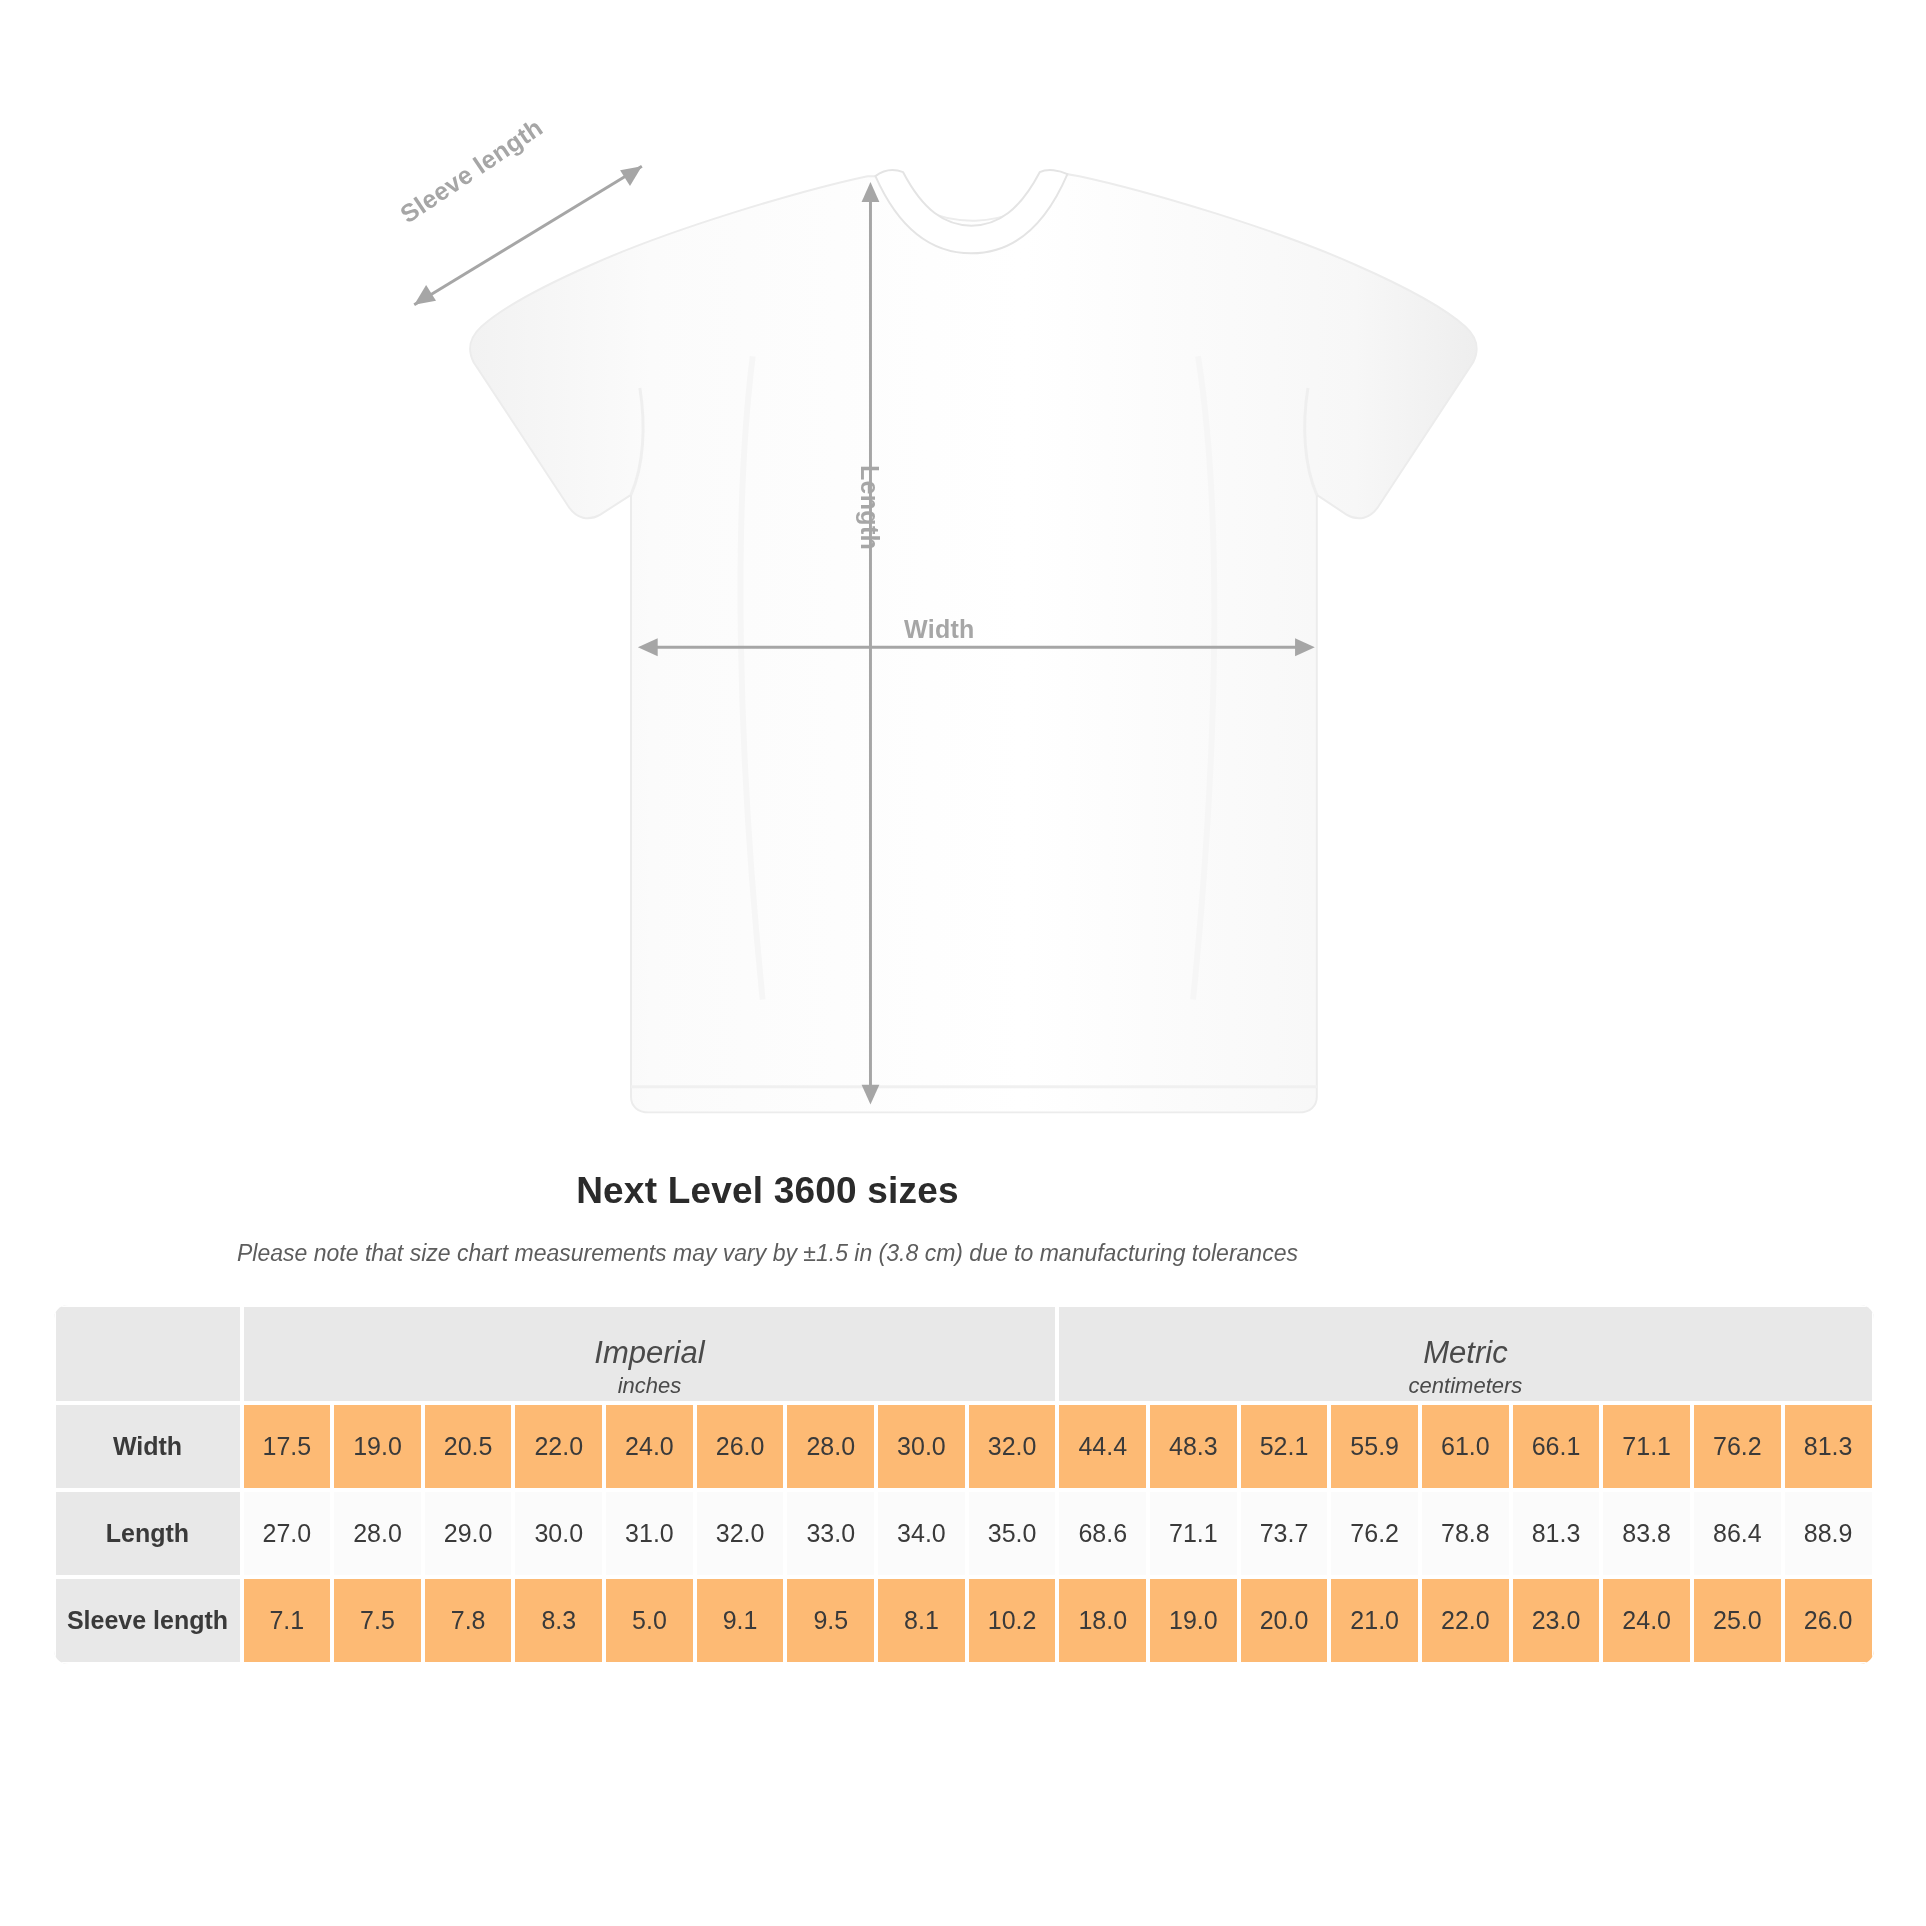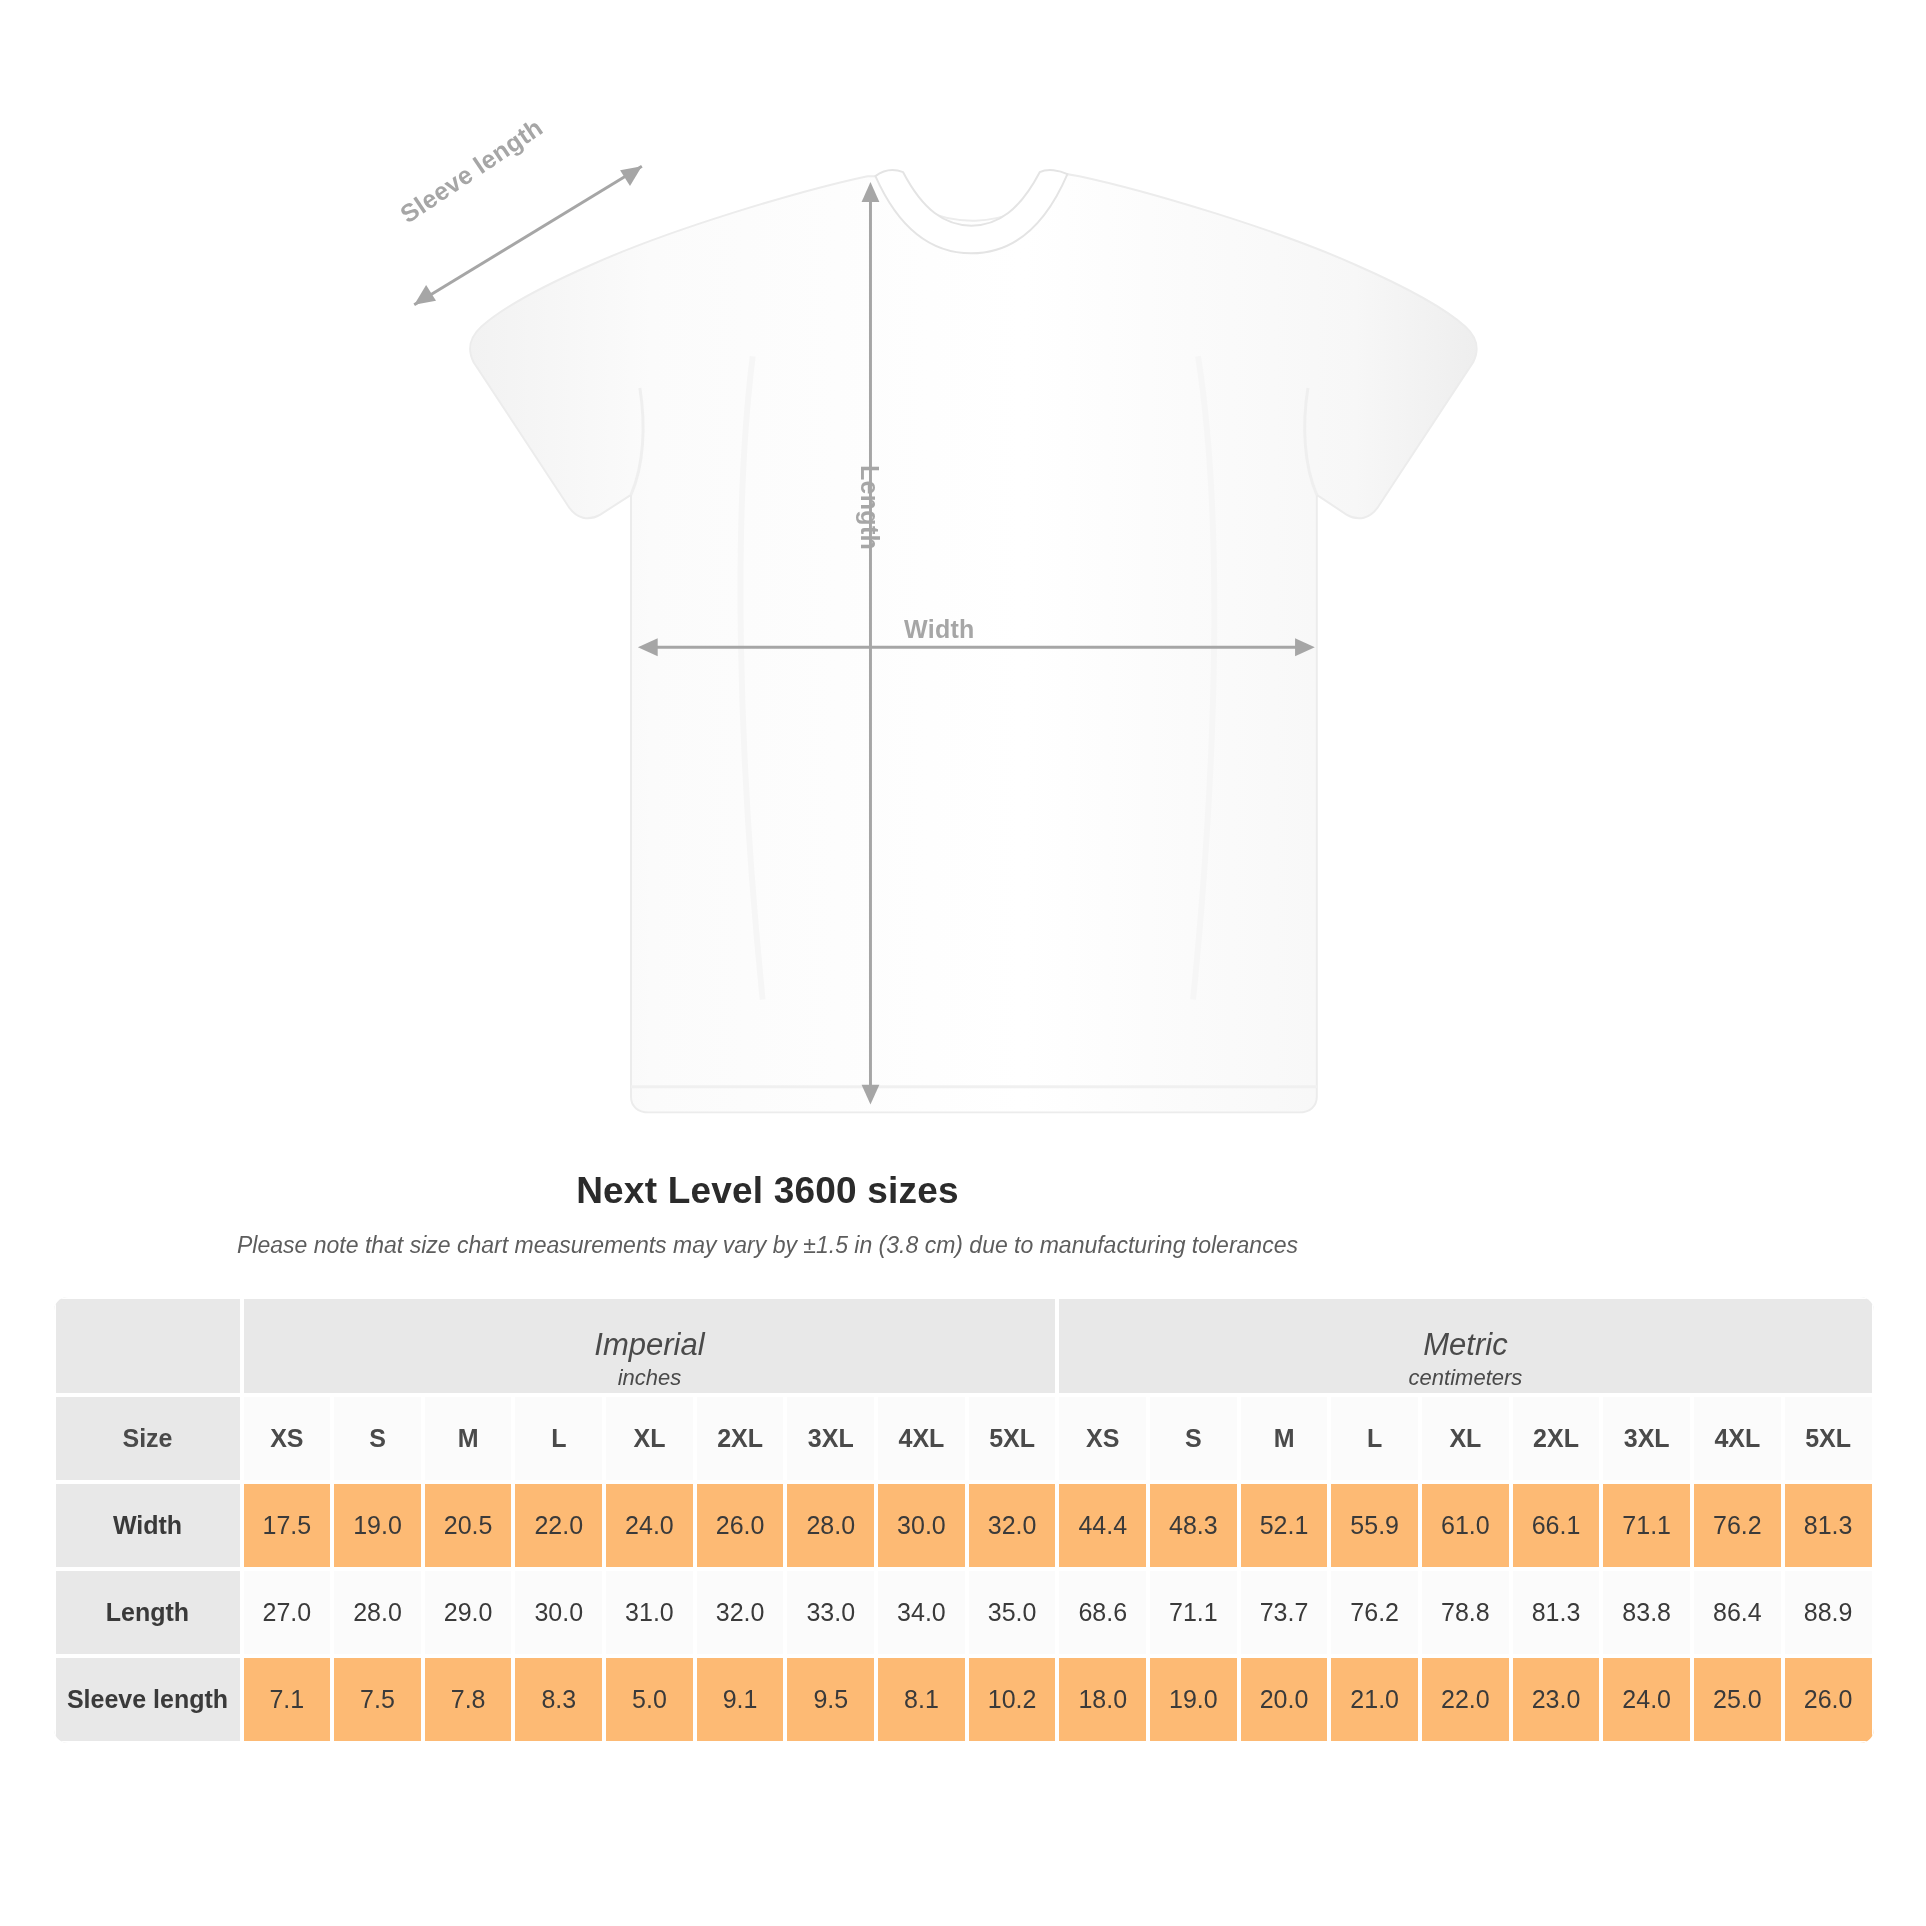--- a/index.html
+++ b/index.html
@@ -56,21 +56,21 @@
     text-align: center;
     margin-top: 22px;
   }
   .chart-title {
     font-size: 37px;
     font-weight: bold;
     color: #2b2b2b;
     letter-spacing: 0.2px;
   }
   .chart-note {
-    margin-top: 20px;
+    margin-top: 28px;
     font-size: 23px;
     font-style: italic;
     color: #5d5d5d;
   }
 
   
   .table-wrap {
     margin: 38px auto 0 auto;
     width: 1820px;
   }
@@ -218,41 +218,20 @@
             <td class="corner-cell"></td>
             <td class="unit-cell" colspan="9">
               <div class="unit-name">Imperial</div>
               <div class="unit-sub">inches</div>
             </td>
             <td class="unit-cell" colspan="9">
               <div class="unit-name">Metric</div>
               <div class="unit-sub">centimeters</div>
             </td>
           </tr>
-          <tr class="size-row">
-            <td class="rowhead">Size</td>
-            <td>XS</td>
-            <td>S</td>
-            <td>M</td>
-            <td>L</td>
-            <td>XL</td>
-            <td>2XL</td>
-            <td>3XL</td>
-            <td>4XL</td>
-            <td>5XL</td>
-            <td>XS</td>
-            <td>S</td>
-            <td>M</td>
-            <td>L</td>
-            <td>XL</td>
-            <td>2XL</td>
-            <td>3XL</td>
-            <td>4XL</td>
-            <td>5XL</td>
-          </tr>
           <tr class="shade">
             <td class="rowhead">Width</td>
             <td>17.5</td>
             <td>19.0</td>
             <td>20.5</td>
             <td>22.0</td>
             <td>24.0</td>
             <td>26.0</td>
             <td>28.0</td>
             <td>30.0</td>

